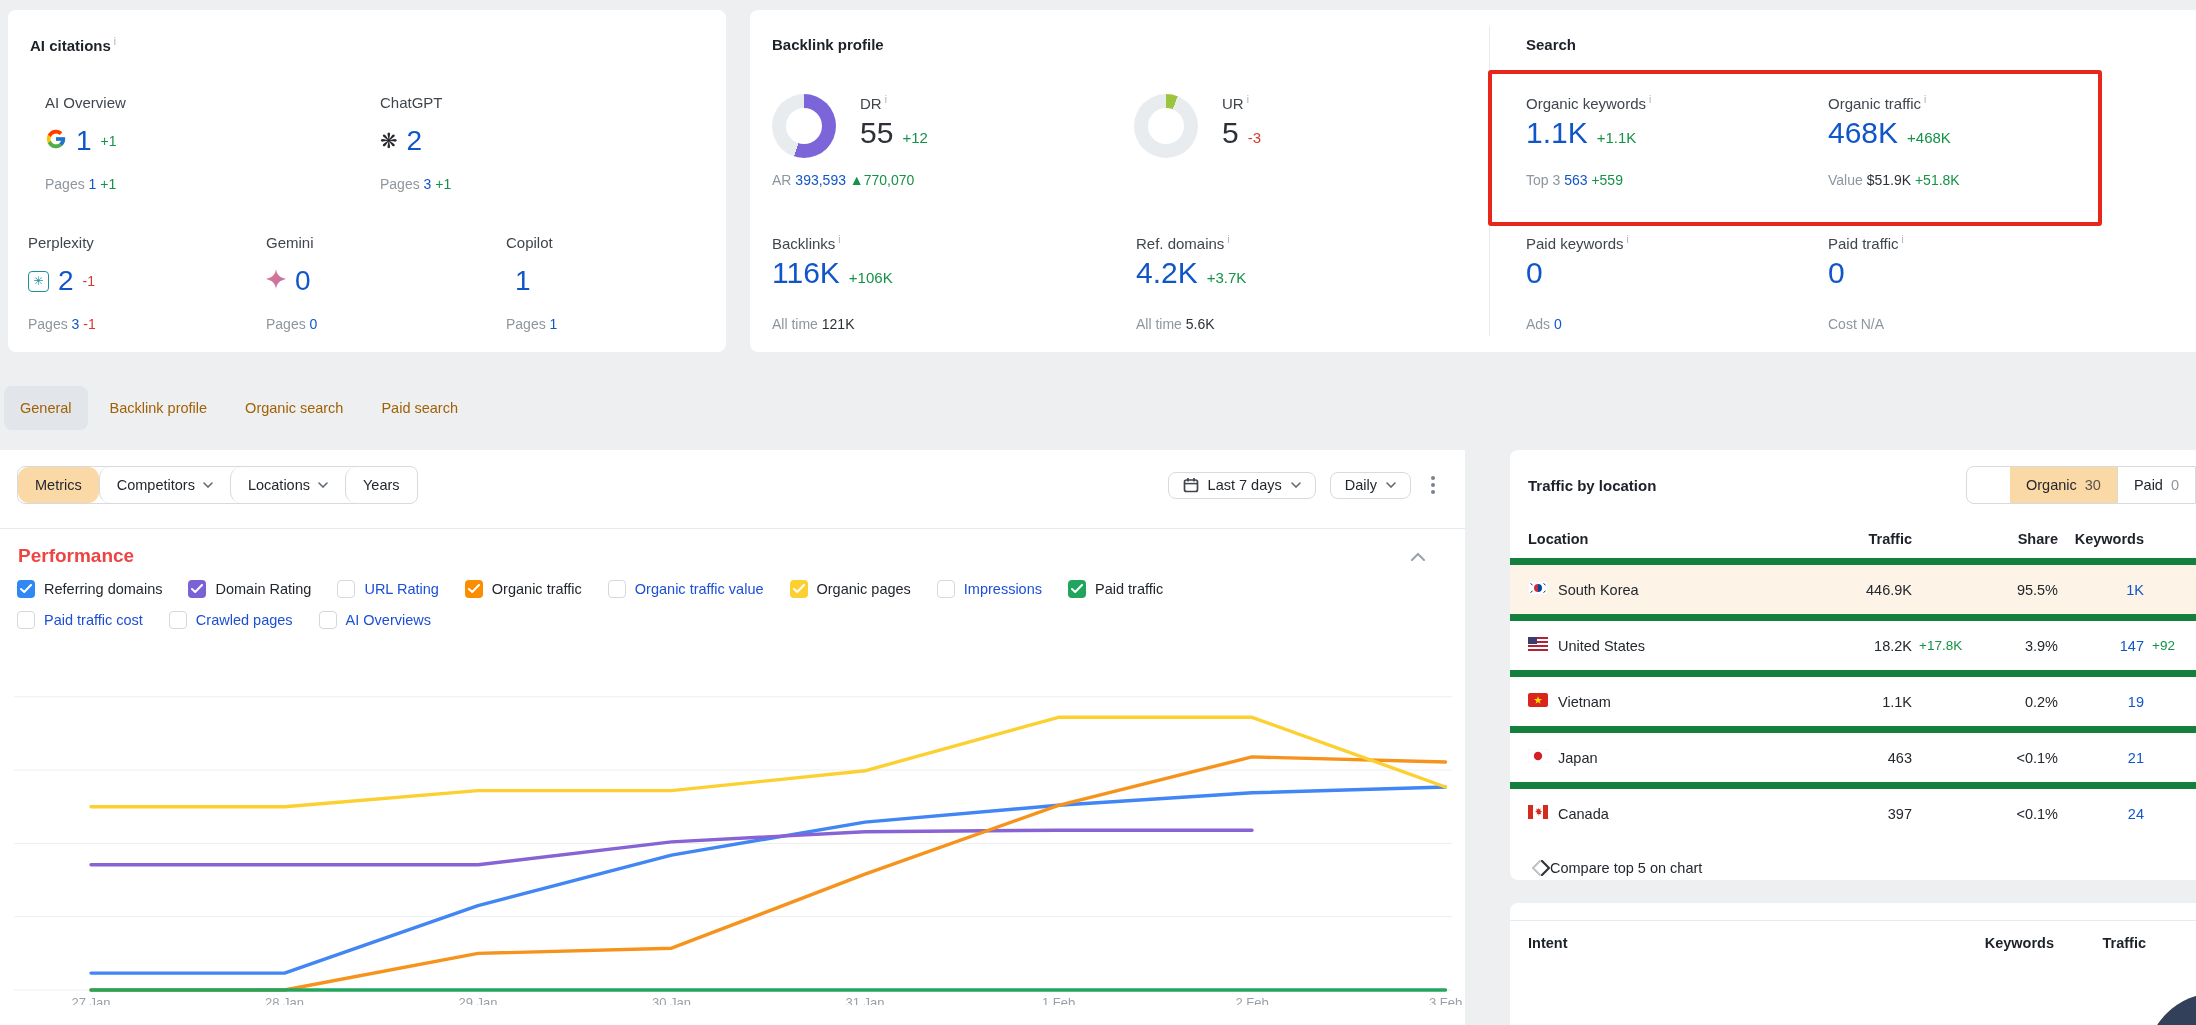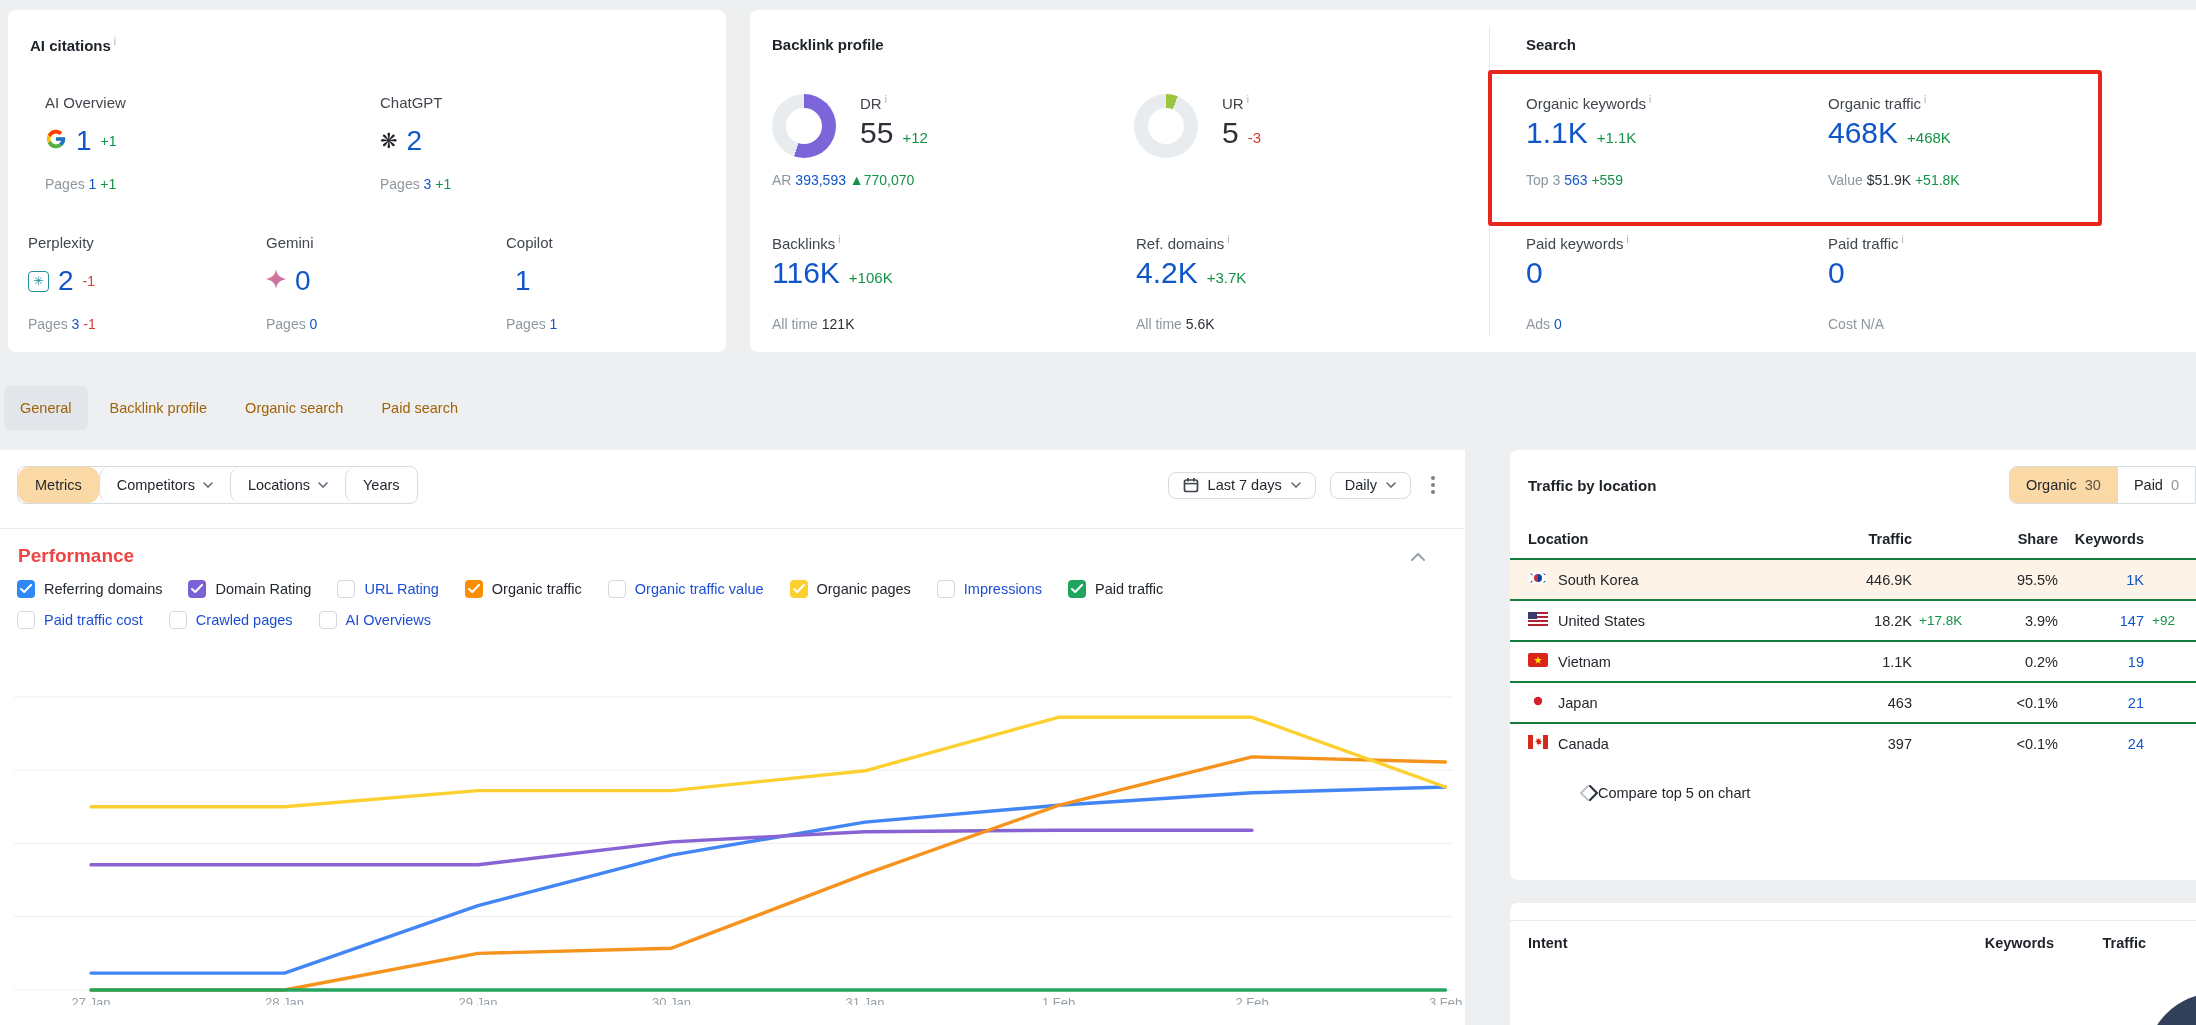--- a/index.html
+++ b/index.html
@@ -70,39 +70,39 @@
   .cb-item.on .cb-lab { color:#23282e; }
   #perf-chart { display:block; margin-top:1px; }
   #perf-chart .gridline { stroke:#eceeef; stroke-width:1; }
   #perf-chart .tick { font-size:13px; fill:#98a1a9; }
 
   
   #card-loc { left:1510px; top:450px; width:686px; height:430px; border-radius:8px 0 0 8px; }
   #loc-header { display:flex; align-items:center; padding:16px 0 0 18px; }
   #loc-title { font-size:15px; font-weight:bold; color:#1d2229; }
   #loc-toggle { margin-left:auto; display:flex; border:1px solid #d6dbe0; border-radius:8px 0 0 8px;
-    overflow:hidden; height:38px; }
+    overflow:hidden; height:38px;padding-left:43px; }
   .tgl { display:flex; align-items:center; gap:8px; padding:0 16px; font-size:14.5px;
     cursor:pointer; background:#fff; border-left:1px solid #d6dbe0; }
   .tgl:first-child { border-left:none; }
   .tgl.active { background:#fbd9a6; }
   .tgl .cnt { color:#8e969e; }
   .tgl.active .cnt { color:#5a5347; }
   #loc-table { margin-top:16px; }
-  .loc-row { display:flex; align-items:center; height:41px; padding:0 10px 0 18px;
-    border-top:2px solid #15803d; font-size:14.5px; }
+  .loc-row { display:flex; align-items:center; height:56px; padding:0 10px 0 18px;
+    border-top:7px solid #15803d; font-size:14.5px; }
   .loc-row.head { border-top:none; font-weight:bold; color:#1d2229; height:38px; }
   .loc-row.hl { background:#fdf3e6; }
   .c-name { flex:1; display:flex; align-items:center; gap:10px; }
   .c-traffic { width:70px; text-align:right; }
   .c-tdelta { width:62px; text-align:left; padding-left:7px; font-size:13.5px; }
   .c-share { width:84px; text-align:right; }
   .c-kw { width:86px; text-align:right; }
   .c-kdelta { width:42px; text-align:left; padding-left:8px; font-size:13.5px; overflow:hidden; }
-  #loc-pager { display:flex; align-items:flex-end; padding:22px 0 0 22px;margin-left:48px; }
+  #loc-pager { display:flex; align-items:flex-end; padding:22px 0 0 22px; }
   .pg-arrow { cursor:pointer; }
   #compare-label { font-size:14.5px; color:#23282e; cursor:pointer; }
 
   #card-intent { left:1510px; top:903px; width:686px; height:130px; border-radius:8px 0 0 0; }
   #intent-header { display:flex; align-items:center; gap:10px; padding:18px 0 0 18px; }
   #intent-title { font-size:15px; font-weight:bold; color:#1d2229; }
   #beta-badge { background:#d8e8fb; color:#3e6db5; font-size:12px; border-radius:4px; padding:2px 7px; }
   #intent-cols { display:flex; align-items:center; margin-top:17px; border-top:1px solid #e8ebee;
     padding:14px 50px 0 18px; font-weight:bold; font-size:14.5px; color:#1d2229; }
   #intent-cols .ic-intent { flex:1; }

